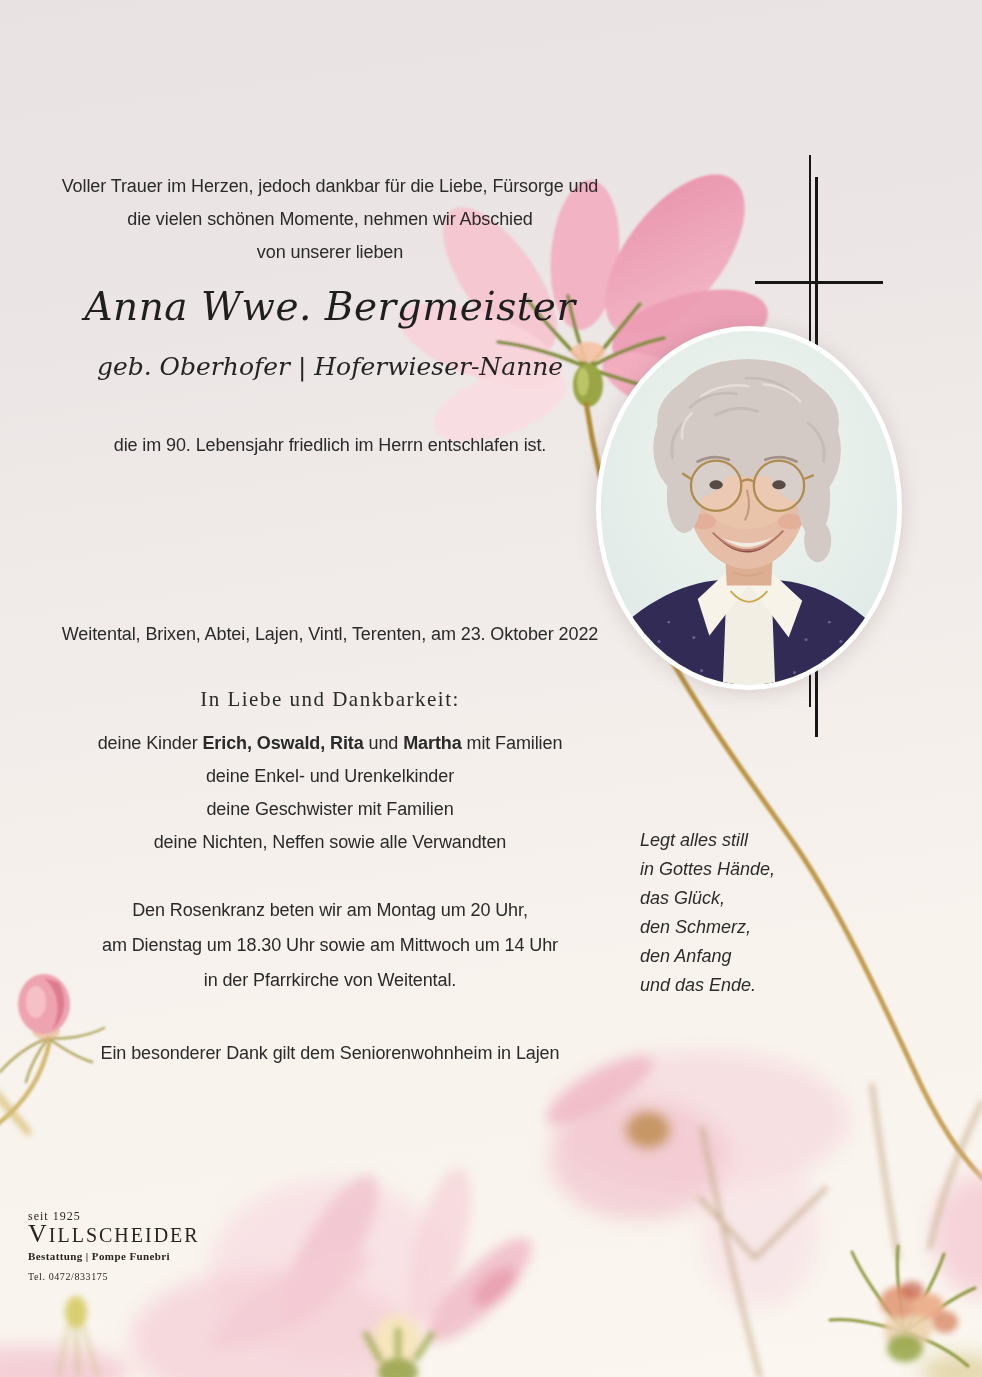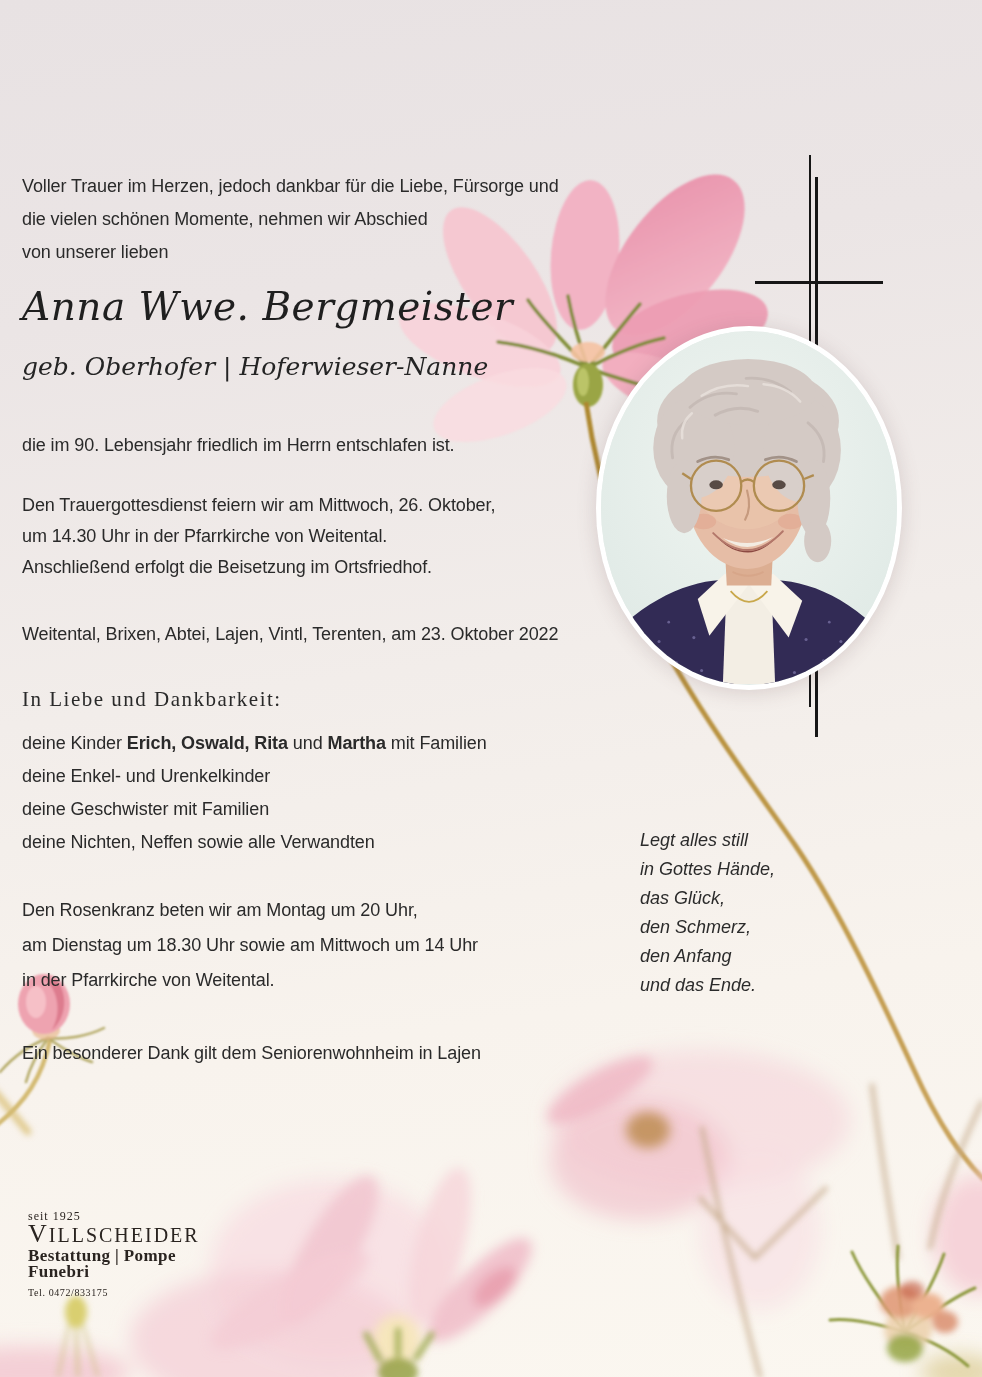--- a/index.html
+++ b/index.html
@@ -3,21 +3,21 @@
 <meta charset="utf-8">
 <style>
   html,body { margin:0; padding:0; background:#777; }
   .page {
     position:relative; width:982px; height:1377px; overflow:hidden; margin:0 auto;
     background:linear-gradient(172deg,#e8e2e3 0%,#ebe5e5 22%,#f2edea 48%,#f8f3ed 72%,#fbf7f0 100%);
     font-family:"Liberation Sans", sans-serif; color:#262626;
   }
   .deco { position:absolute; inset:0; z-index:1; pointer-events:none; }
   .txt  { position:absolute; z-index:5; }
-  .center-col { left:22px; width:600px; text-align:left; }
+  .center-col { left:30px; width:600px; text-align:center; }
   .body-line { font-size:18px; line-height:33px; letter-spacing:-0.1px; color:#2a2a2a; }
   .body-line.lh31 { line-height:31px; }
   .body-line.lh35 { line-height:35px; }
   .body-line.lh32 { line-height:32px; }
   .name-line {
     font-family:"DejaVu Serif", serif; font-style:italic; font-weight:400;
     font-size:39px; line-height:48px; color:#1f1f1f; letter-spacing:0.5px;
   }
   .maiden-line {
     font-family:"DejaVu Serif", serif; font-style:italic; font-weight:400;
@@ -28,21 +28,21 @@
     letter-spacing:1.5px; color:#2a2a2a;
   }
   .bold-name { font-weight:700; }
   .quote-block { left:640px; width:216px; text-align:left; font-style:italic;
     font-size:18px; line-height:29px; color:#2b2b2b; }
   .logo-block { left:28px; top:1210px; width:182px; text-align:left; z-index:5;
     font-family:"Liberation Serif", serif; color:#2a2420; }
   .logo-since { font-size:12px; letter-spacing:1px; line-height:13px; }
   .logo-name  { font-size:20px; letter-spacing:2px; line-height:22px; font-weight:400; }
   .logo-name::first-letter { font-size:26px; }
-  .logo-tagline { font-size:17px; font-weight:700; letter-spacing:0.4px; line-height:16px; margin-top:2px; }
+  .logo-tagline { font-size:11px; font-weight:700; letter-spacing:0.4px; line-height:16px; margin-top:2px; }
   .logo-phone { font-size:10px; letter-spacing:0.6px; line-height:18px; margin-top:4px; }
   
   .cross-line { position:absolute; background:#161616; z-index:3; }
   .cross-v-thin  { left:809px; top:155px; width:2px; height:552px; }
   .cross-v-thick { left:815px; top:177px; width:3px; height:560px; }
   .cross-h       { left:755px; top:281px; width:128px; height:3px; }
   
   .photo {
     position:absolute; left:596px; top:326px; width:306px; height:364px; z-index:4;
     border-radius:50%; border:5px solid #ffffff; box-sizing:border-box;
@@ -276,25 +276,20 @@
     <div class="body-line">Voller Trauer im Herzen, jedoch dankbar für die Liebe, Fürsorge und</div>
     <div class="body-line">die vielen schönen Momente, nehmen wir Abschied</div>
     <div class="body-line">von unserer lieben</div>
   </div>
 
   <div class="txt center-col name-line" style="top:283px">Anna Wwe. Bergmeister</div>
   <div class="txt center-col maiden-line" style="top:350px">geb. Oberhofer | Hoferwieser-Nanne</div>
 
   <div class="txt center-col body-line" style="top:429px">die im 90. Lebensjahr friedlich im Herrn entschlafen ist.</div>
 
-  <div class="txt center-col" style="top:490px">
-    <div class="body-line lh31">Den Trauergottesdienst feiern wir am Mittwoch, 26. Oktober,</div>
-    <div class="body-line lh31">um 14.30 Uhr in der Pfarrkirche von Weitental.</div>
-    <div class="body-line lh31">Anschließend erfolgt die Beisetzung im Ortsfriedhof.</div>
-  </div>
 
   <div class="txt center-col body-line" style="top:618px">Weitental, Brixen, Abtei, Lajen, Vintl, Terenten, am 23. Oktober 2022</div>
 
   <div class="txt center-col heading-serif" style="top:684px">In Liebe und Dankbarkeit:</div>
 
   <div class="txt center-col" style="top:727px">
     <div class="body-line"><span>deine Kinder </span><span class="bold-name">Erich, Oswald, Rita</span><span> und </span><span class="bold-name">Martha</span><span> mit Familien</span></div>
     <div class="body-line">deine Enkel- und Urenkelkinder</div>
     <div class="body-line">deine Geschwister mit Familien</div>
     <div class="body-line">deine Nichten, Neffen sowie alle Verwandten</div>

